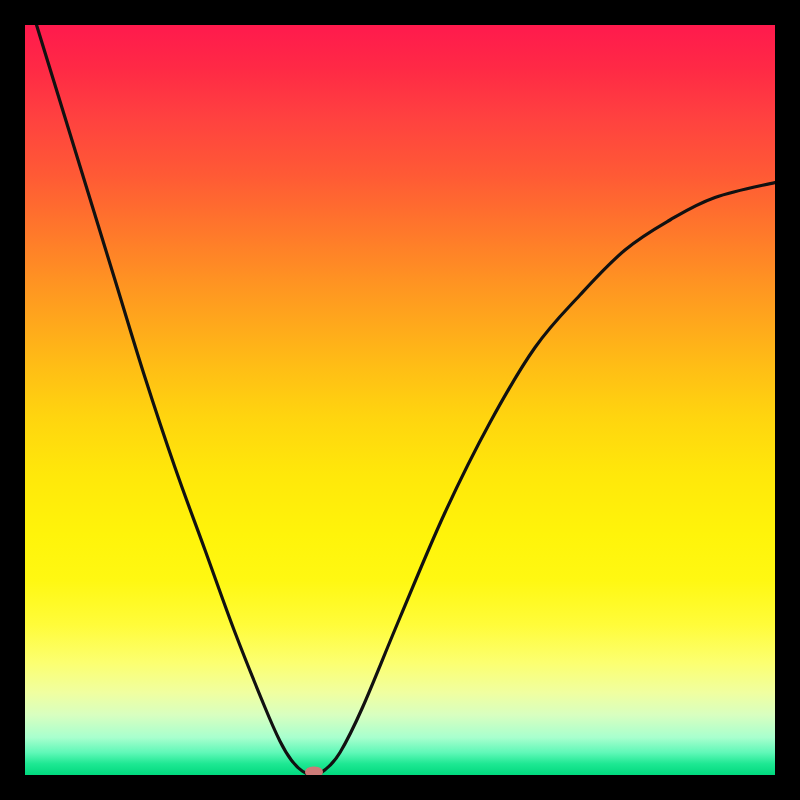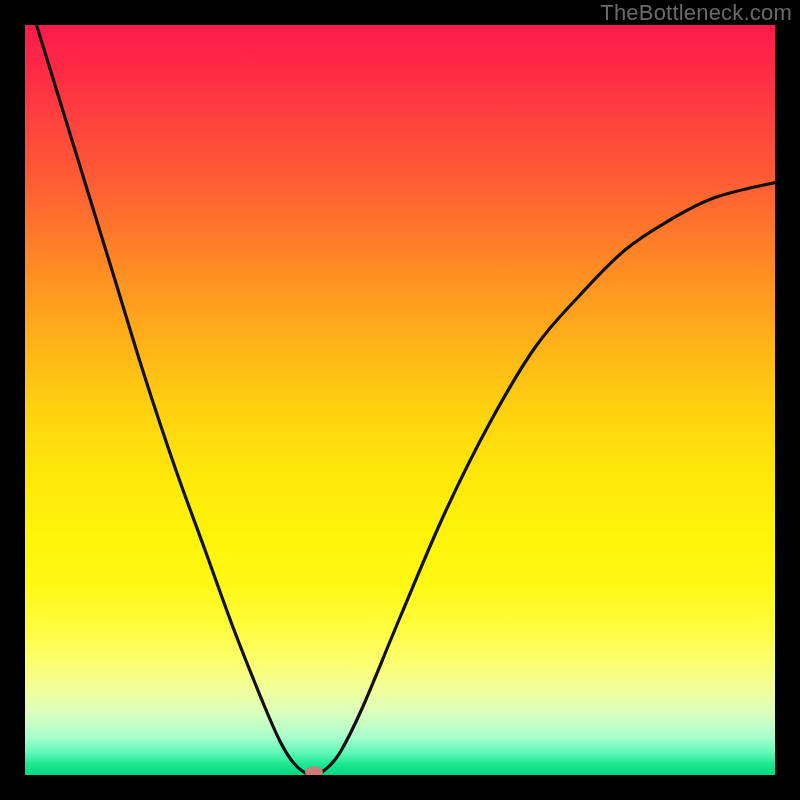--- a/index.html
+++ b/index.html
@@ -75,21 +75,20 @@
     font-size: 22px;
     font-weight: 500;
     color: #6a6a6a;
     letter-spacing: 0.2px;
   }
 </style>
 </head>
 <body>
 
 <div class="container">
-  <div class="attribution">TheBottleneck.com</div>
 
   <div class="plot-area">
     <svg class="curve-svg" viewBox="0 0 750 750" preserveAspectRatio="none">
       <path id="curve-path" class="curve-path" d="M 0 -37.5 C 5.3999999999999995 -19.95, 19.200000000000003 24.9, 30 60 C 40.8 95.1, 49.2 122.4, 60 157.5 C 70.8 192.6, 79.2 219.9, 90 255 C 100.8 290.1, 109.2 318.75, 120 352.5 C 130.8 386.25, 139.2 411.45, 150 442.5 C 160.8 473.55, 169.2 495.3, 180 525 C 190.8 554.7, 199.20000000000002 579.15, 210.00000000000003 607.5 C 220.80000000000004 635.85, 231.9 662.925, 240 682.5 C 248.1 702.075, 250.27500000000003 706.8, 255.00000000000003 716.25 C 259.725 725.7, 262.2 729.6, 266.25 735 C 270.3 740.4, 273.45 743.55, 277.5 746.25 C 281.55 748.95, 284.7 750.27, 288.75 750 C 292.8 749.73, 295.275 748.8, 300 744.75 C 304.725 740.7, 308.25 738.705, 315 727.5 C 321.75 716.295, 326.7 706.8, 337.5 682.5 C 348.3 658.2, 360.15 627.6, 375 592.5 C 389.85 557.4, 403.80000000000007 522.6, 420.00000000000006 487.5 C 436.20000000000005 452.4, 448.8 427.2, 465 397.5 C 481.2 367.8, 493.80000000000007 345.45000000000005, 510.00000000000006 322.50000000000006 C 526.2 299.55000000000007, 538.8 287.55, 555 270 C 571.2 252.45, 583.8 238.5, 600 225 C 616.2 211.5, 628.8 204.45, 645 195 C 661.2 185.55, 671.1 179.25, 690 172.5 C 708.9 165.75, 739.2 160.2, 750 157.5"></path>
     </svg>
     <div id="marker" class="marker" style="left: 288.75px; top: 747px; background: rgb(205, 123, 120);"></div>
   </div>
 </div>
 
 </body></html>

